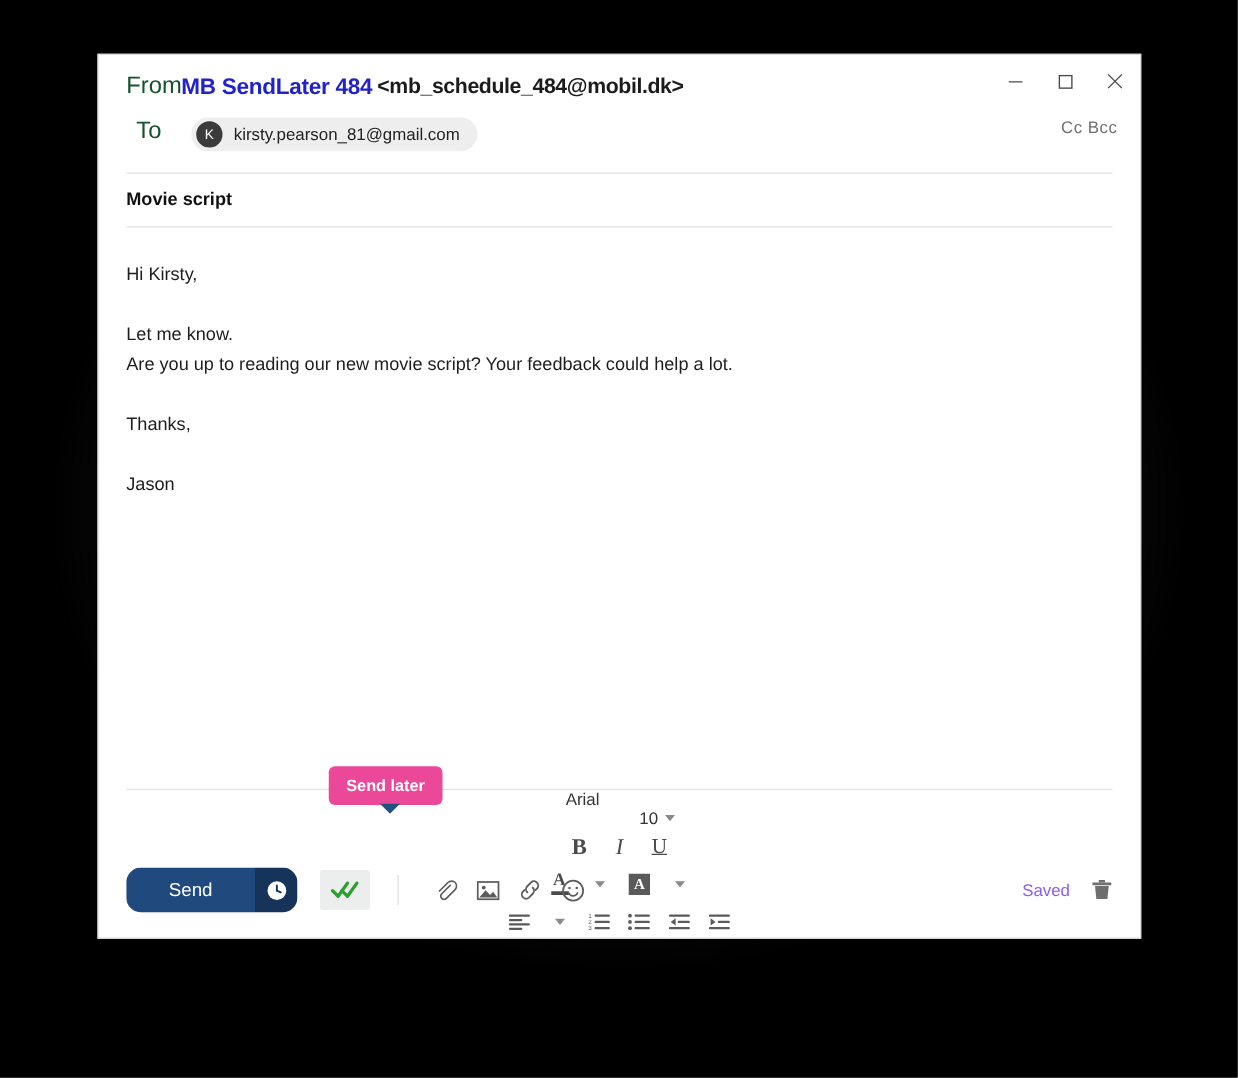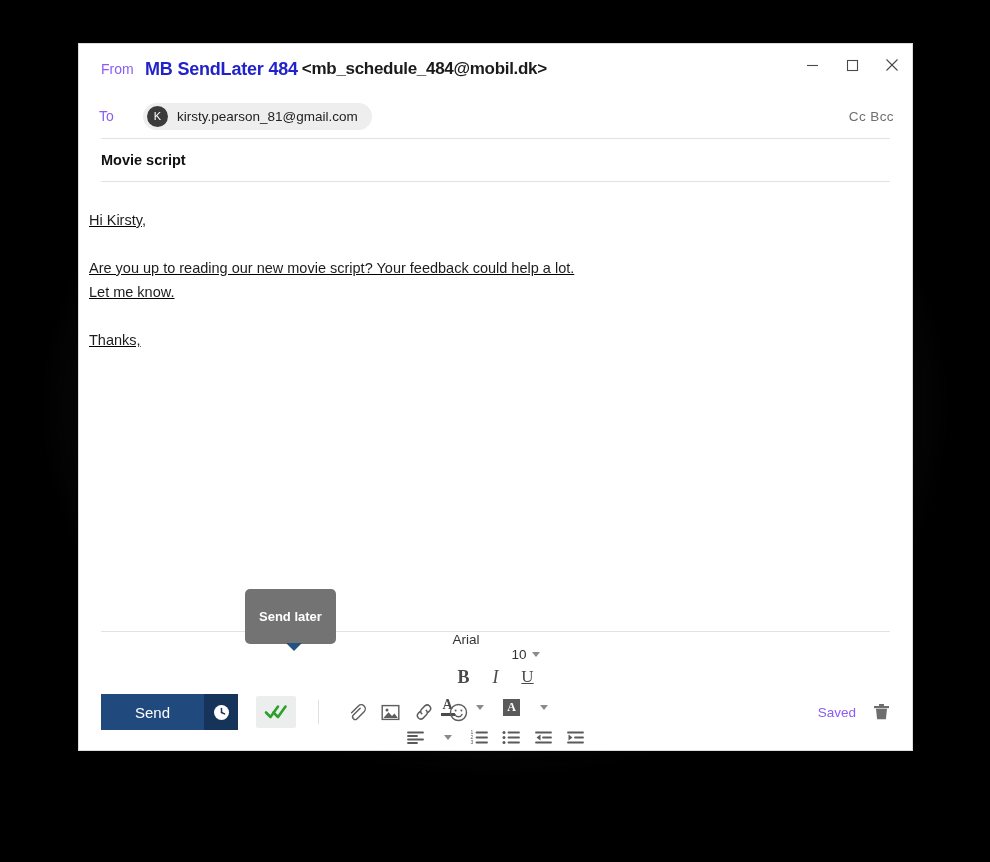--- a/index.html
+++ b/index.html
@@ -49,22 +49,22 @@
   .row-from {
     display: flex;
     align-items: center;
     height: 50px;
     padding: 0 0 0 22px;
     position: relative;
   }
   .label-col {
     width: 44px;
     flex: 0 0 44px;
-    font-size: 14px;
-    color: #8b5cf6;
+    font-size: 19px;
+    color: #14532d;
   }
   .from-name {
     font-size: 18px;
     font-weight: bold;
     color: #2222cc;
     letter-spacing: -0.2px;
   }
   .from-addr {
     font-size: 17px;
     font-weight: bold;
@@ -87,23 +87,22 @@
     align-items: center;
     justify-content: center;
     color: #4a4a4a;
     font-size: 13px;
     line-height: 1;
   }
   .win-btn svg { display: block; }
 
   .row-to {
     display: flex;
-    align-items: center;
     height: 44px;
-    padding-left: 20px;
+    padding-left: 30px;
     padding-right: 18px;
     position: relative;
   }
   .chip {
     display: inline-flex;
     align-items: center;
     gap: 9px;
     background: #eeeeee;
     border-radius: 16px;
     padding: 4px 14px 4px 4px;
@@ -145,23 +144,22 @@
     padding-left: 22px;
   }
   .subject-text {
     font-size: 14.5px;
     font-weight: bold;
     color: #111111;
   }
 
   
   .body-area {
-    padding: 26px 22px 0 10px;
+    padding: 26px 22px 0 22px;
     height: 432px;
-    text-decoration: underline;
   }
   .body-line {
     font-size: 14.5px;
     color: #1d1d1d;
     line-height: 24px;
     white-space: pre-wrap;
   }
   .body-gap { height: 24px; }
 
   
@@ -251,21 +249,21 @@
     left: 22px;
     right: 22px;
     bottom: 18px;
     height: 40px;
     display: flex;
     align-items: center;
   }
   .send-wrap {
     display: flex;
     height: 36px;
-    border-radius: 0;
+    border-radius: 12px;
     overflow: hidden;
   }
   .send-main {
     background: #20497d;
     color: #ffffff;
     font-size: 15px;
     width: 103px;
     display: flex;
     align-items: center;
     justify-content: center;
@@ -310,27 +308,27 @@
   .trash {
     margin-left: 17px;
     color: #6e6e6e;
     display: flex;
     align-items: center;
   }
 
   
   .tooltip {
     position: absolute;
-    left: 166px;
+    left: 184px;
     bottom: 106px;
-    background: #737373;
+    background: #ec4899;
     color: #ffffff;
     font-size: 13px;
     font-weight: bold;
-    padding: 20px 14px;
+    padding: 8px 14px;
     border-radius: 5px;
     z-index: 20;
     white-space: nowrap;
   }
   .tooltip::after {
     content: "";
     position: absolute;
     left: 41px;
     bottom: -7px;
     width: 0; height: 0;
@@ -385,25 +383,26 @@
 
     <div class="row-subject">
       <div class="subject-text">Movie script</div>
     </div>
 
     <div class="hr"></div>
 
     <div class="body-area">
       <div class="body-line">Hi Kirsty,</div>
       <div class="body-gap"></div>
+      <div class="body-line">Let me know.</div>
       <div class="body-line">Are you up to reading our new movie script? Your feedback could help a lot.</div>
-      <div class="body-line">Let me know.</div>
       <div class="body-gap"></div>
       <div class="body-line">Thanks,</div>
       <div class="body-gap"></div>
+      <div class="body-line">Jason</div>
     </div>
 
     <div class="toolbar">
       <div class="tb-font">Arial</div>
       <div class="tb-size">
         <span>10</span>
         <span class="caret"></span>
       </div>
 
       <div class="sep"></div>

